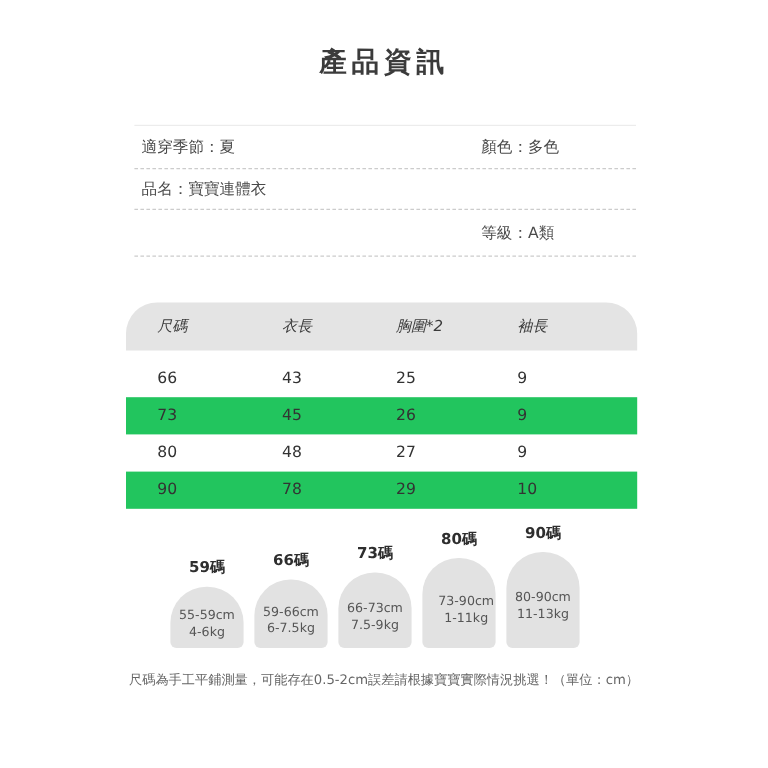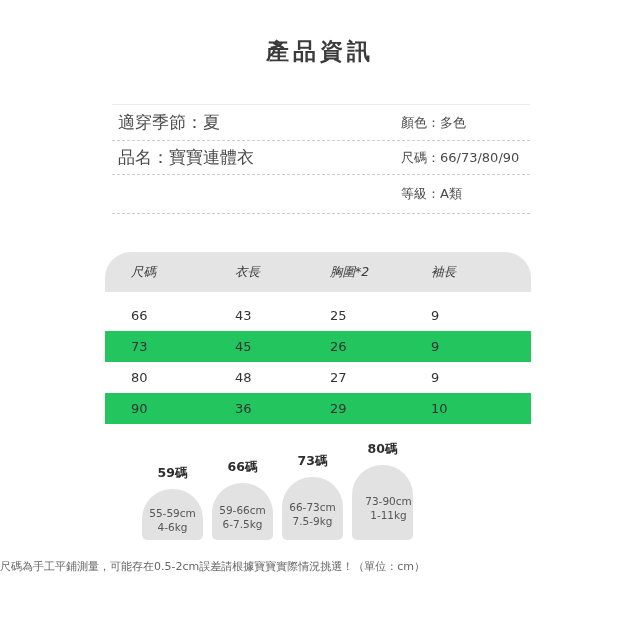--- a/index.html
+++ b/index.html
@@ -25,21 +25,21 @@
   .info-row {
     position: relative;
     display: flex; align-items: center;
     border-bottom: 1px dashed #cccccc;
   }
   .info-row.r1 { height: 36px; }
   .info-row.r2 { height: 34px; }
   .info-row.r3 { height: 39px; }
   .info-left {
     padding-left: 6px;
-    font-size: 17px; color: #4a4a4a;
+    font-size: 13px; color: #4a4a4a;
   }
   .info-right {
     position: absolute; left: 289px; top: 50%; transform: translateY(-50%);
     font-size: 13px; color: #4a4a4a;
     white-space: nowrap;
   }
   
   .size-table { position: absolute; left: 105px; top: 252px; width: 426px; }
   .tgrid {
     display: grid;
@@ -78,39 +78,38 @@
     text-align: center; white-space: nowrap;
   }
   .shape.h1 { height: 51px; }
   .shape.h2 { height: 57px; }
   .shape.h3 { height: 63px; }
   .shape.h4 { height: 75px; padding-left: 12px; }
   .shape.h5 { height: 80px; }
   
   .footer-note {
     position: absolute; top: 559px; left: 0; width: 100%;
-    text-align: left;
+    text-align: center;
     font-size: 11px; color: #666666;
   }
 </style>
 </head>
 <body>
 
 <div class="page">
 
   <div class="title">產品資訊</div>
 
   <div class="info">
     <div class="info-row r1">
       <span class="info-left">適穿季節：夏</span>
       <span class="info-right">顏色：多色</span>
     </div>
     <div class="info-row r2">
       <span class="info-left">品名：寶寶連體衣</span>
-      <span class="info-right">尺碼：66/73/80/90</span>
     </div>
     <div class="info-row r3">
       <span class="info-right">等級：A類</span>
     </div>
   </div>
 
   <div class="size-table">
     <div class="table-header tgrid">
       <span class="cell">尺碼</span>
       <span class="cell">衣長</span>
@@ -131,21 +130,21 @@
         <span class="cell">9</span>
       </div>
       <div class="table-row tgrid">
         <span class="cell">80</span>
         <span class="cell">48</span>
         <span class="cell">27</span>
         <span class="cell">9</span>
       </div>
       <div class="table-row tgrid alt">
         <span class="cell">90</span>
-        <span class="cell">36</span>
+        <span class="cell">78</span>
         <span class="cell">29</span>
         <span class="cell">10</span>
       </div>
     </div>
   </div>
 
   <div class="size-guide">
     <div class="guide-item">
       <div class="guide-label">59碼</div>
       <div class="shape h1">
@@ -167,17 +166,24 @@
         <div>7.5-9kg</div>
       </div>
     </div>
     <div class="guide-item">
       <div class="guide-label">80碼</div>
       <div class="shape h4">
         <div>73-90cm</div>
         <div>1-11kg</div>
       </div>
     </div>
+    <div class="guide-item">
+      <div class="guide-label">90碼</div>
+      <div class="shape h5">
+        <div>80-90cm</div>
+        <div>11-13kg</div>
+      </div>
+    </div>
   </div>
 
   <div class="footer-note">尺碼為手工平鋪測量，可能存在0.5-2cm誤差請根據寶寶實際情況挑選！（單位：cm）</div>
 
 </div>
 
 </body></html>

